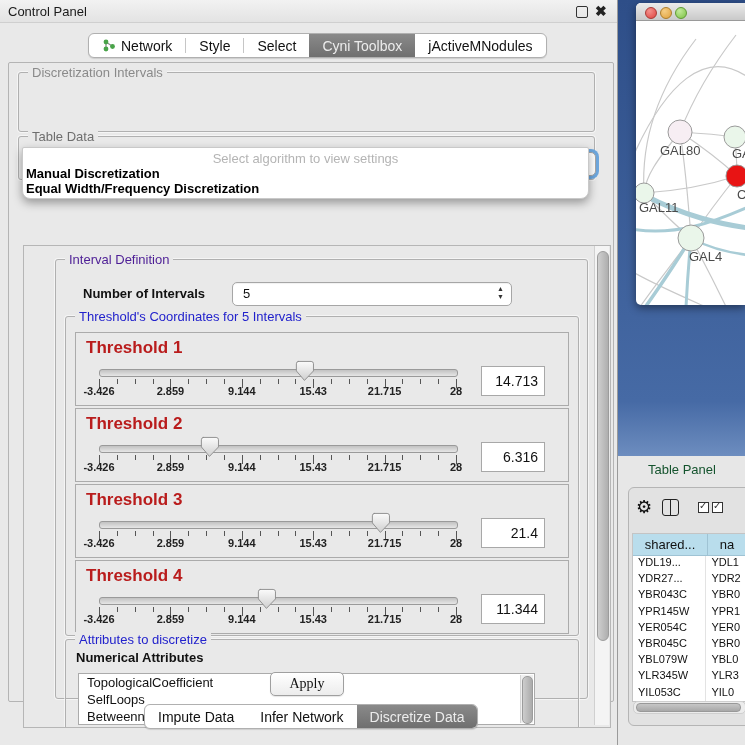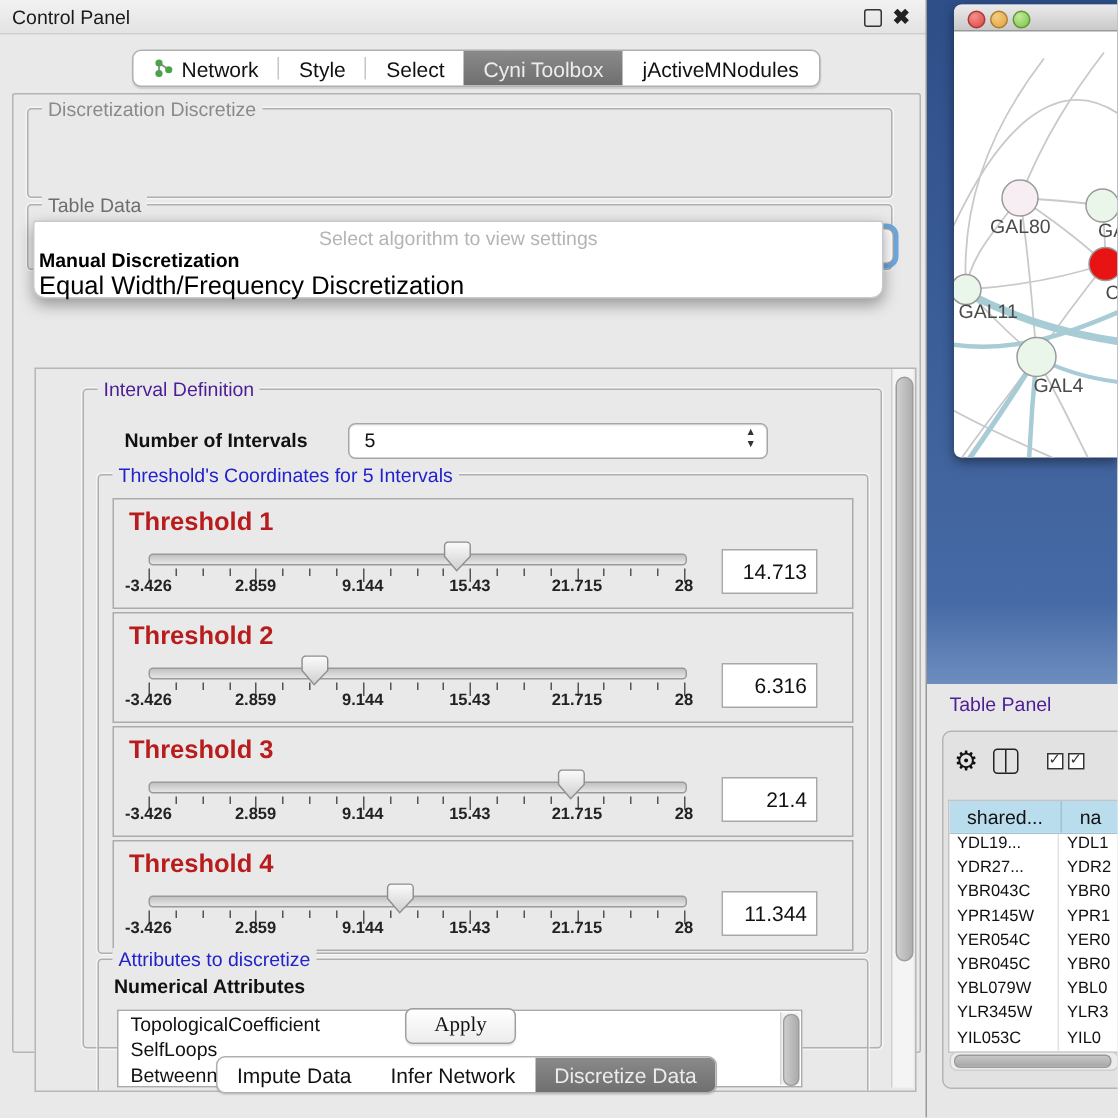--- a/index.html
+++ b/index.html
@@ -29,21 +29,21 @@
   .combo{position:absolute;background:#fff;border:1px solid #a6a6a6;border-radius:5px;height:22px;
          font-size:13px;color:#111;box-shadow:inset 0 1px 1px rgba(0,0,0,.06);}
   .combo .val{position:absolute;left:10px;top:3px;}
   .combo .stepper{position:absolute;right:7px;top:2px;font-size:7px;line-height:8px;color:#333;text-align:center;}
 
   
   #algo-popup{left:13px;top:84px;width:565px;height:50px;background:#fff;border:1px solid #c9c9c9;
      border-radius:2px 2px 8px 8px;box-shadow:0 4px 10px rgba(0,0,0,.35);z-index:30;}
   #algo-popup .ph{position:absolute;top:3px;left:0;width:100%;text-align:center;color:#b4b4b4;font-size:13px;}
   #algo-popup .it1{position:absolute;top:18px;left:3px;font-weight:bold;font-size:13px;color:#000;}
-  #algo-popup .it2{position:absolute;top:33px;left:3px;font-size:17px;color:#000;}
+  #algo-popup .it2{position:absolute;top:33px;left:3px;font-size:13px;color:#000;font-weight:bold;}
 
   #algo-combo{left:27px;top:89px;width:558px;box-shadow:0 0 0 3px #6ea7dd;z-index:5;}
 
   
   #viewport{left:14px;top:182px;width:586px;height:481px;border:1px solid #b6b6b6;background:#e9e9e9;overflow:hidden;}
   #vscroll{left:585px;top:183px;width:14px;height:479px;background:#f4f4f4;border-left:1px solid #d0d0d0;z-index:6;}
   #vscroll .thumb{position:absolute;left:1.5px;top:5px;width:10px;height:388px;border-radius:6px;
       background:linear-gradient(90deg,#cfcfcf,#aeaeae);border:1px solid #9c9c9c;}
 
   
@@ -74,21 +74,21 @@
 
   #net-window{left:636px;top:3px;width:109px;height:302px;border-radius:5px 0 0 5px;overflow:hidden;
      box-shadow:0 3px 8px rgba(0,0,0,.45);background:#fff;}
   #net-titlebar{position:absolute;left:0;top:0;width:100%;height:17px;
      background:linear-gradient(#ebebeb,#c9c9c9);border-bottom:1px solid #9a9a9a;}
   .light{position:absolute;top:3.5px;width:10px;height:10px;border-radius:50%;}
   #net-canvas{position:absolute;left:0;top:18px;width:109px;height:398px;}
   .nodelabel{font-size:13px;fill:#4a4a4a;font-family:"Liberation Sans",sans-serif;}
 
   #tp-area{left:618px;top:456px;width:127px;height:289px;background:#e7e7e7;}
-  #tp-title{left:633px;top:462px;font-size:13px;color:#4c1d95;}
+  #tp-title{left:648px;top:462px;font-size:13px;color:#14532d;}
   #tp-box{left:628px;top:487px;width:120px;height:237px;background:#e2e2e2;border:1px solid #b5b5b5;border-radius:6px 0 0 6px;}
   #tp-gear{left:636px;top:496px;font-size:18px;color:#111;}
   #tp-split{left:662px;top:499px;width:15px;height:15px;border:1.7px solid #222;border-radius:3px;}
   #tp-split:before{content:"";position:absolute;left:6.6px;top:0;width:1.7px;height:100%;background:#222;}
   .cbx{position:absolute;top:502px;width:9px;height:9px;border:1.5px solid #333;background:#fff;}
   .cbx:after{content:"✓";position:absolute;left:0px;top:-3px;font-size:10px;color:#333;}
 
   #tp-table{left:632px;top:533px;width:113px;height:167px;background:#fff;overflow:hidden;border:1px solid #c4c4c4;border-right:none;}
   #tp-head{display:flex;height:21px;border-bottom:1px solid #9fc3d4;}
   #tp-head .hc{background:#b9ddec;border-right:1px solid #9fc3d4;font-size:13px;color:#111;
@@ -131,21 +131,21 @@
       <span>Cyni Toolbox</span>
     </span>
     <span class="item">
       <span>jActiveMNodules</span>
     </span>
   </div>
 
 <div class="abs" id="cp-main">
 
   <div class="groupbox" style="left:9px;top:9px;width:575px;height:58px;">
-    <span class="grouptitle t-gray">Discretization Discretize</span>
+    <span class="grouptitle t-gray">Discretization Intervals</span>
   </div>
 
   <div class="combo abs" id="algo-combo">
     <span class="stepper">▲<br>▼</span>
   </div>
 
   <div class="groupbox" style="left:9px;top:73px;width:575px;height:42px;">
     <span class="grouptitle t-gray" style="color:#6e6e6e;">Table Data</span>
     <div class="combo" style="left:10px;top:12px;width:555px;">
       <span class="val">galFiltered.sif default node</span>

